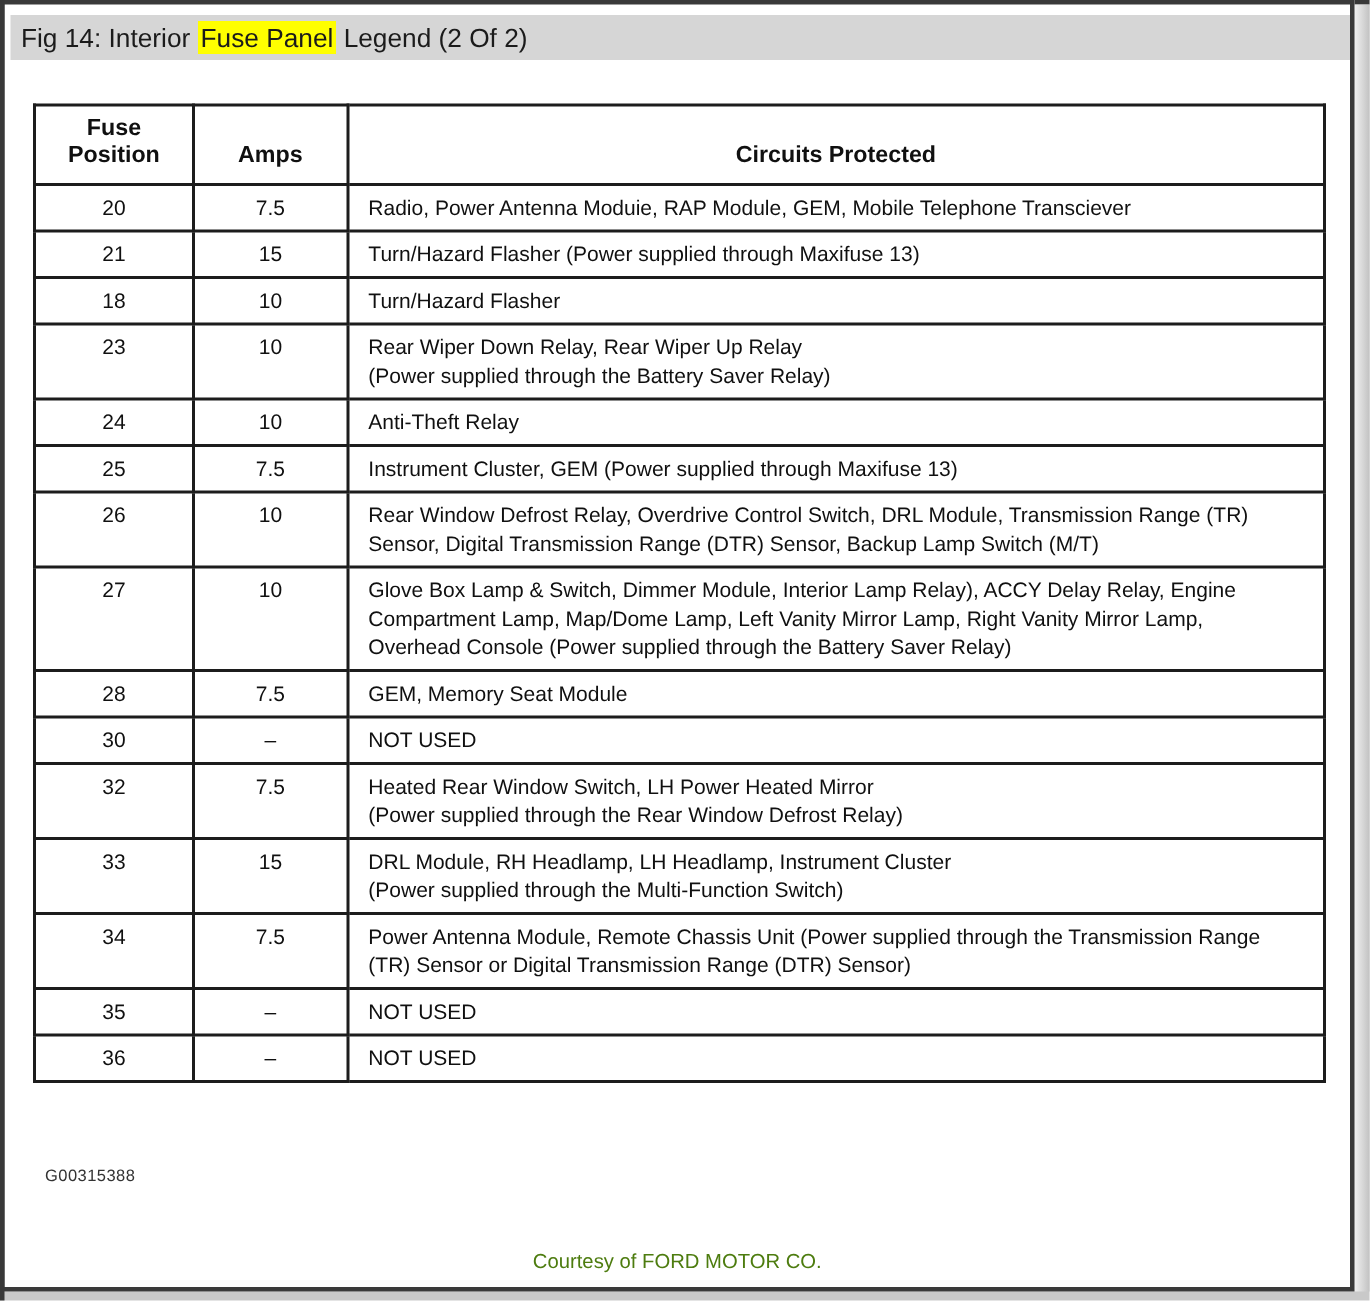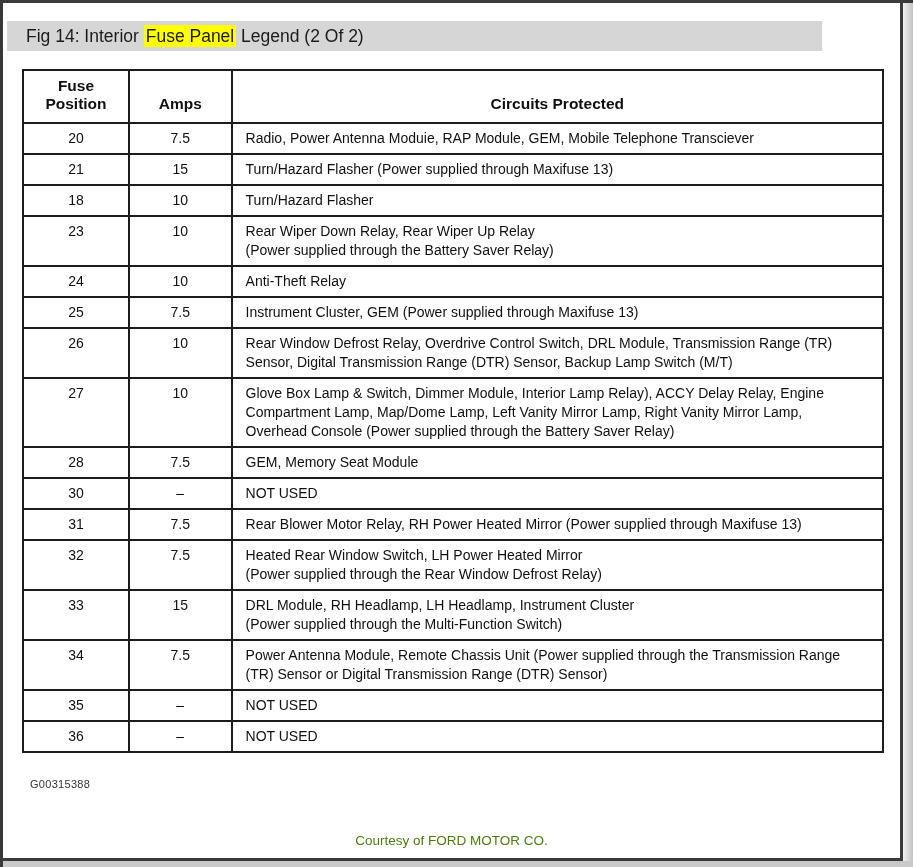--- a/index.html
+++ b/index.html
@@ -35,25 +35,25 @@
   .page {
     position: absolute;
     left: 0; top: 0;
     width: 903px; height: 861px;
     box-sizing: border-box;
     background: #ffffff;
     border: 3px solid #3a3a3a;
   }
   .title-bar {
     position: absolute;
-    left: 4px; top: 18px;
-    width: 815px; height: 30px;
+    left: 4px; top: 7px;
+    width: 893px; height: 30px;
     background: #d6d6d6;
     line-height: 30px;
-    padding-left: 19px;
+    padding-left: 7px;
     box-sizing: border-box;
     font-size: 17.5px;
     color: #1b1b1b;
     white-space: nowrap;
   }
   .title-highlight {
     background: #ffff00;
     padding: 1px 2px;
   }
   table.fuse-table {
@@ -177,25 +177,20 @@
           <td class="col-pos">28</td>
           <td class="col-amps">7.5</td>
           <td class="col-circuits">GEM, Memory Seat Module</td>
         </tr>
         <tr>
           <td class="col-pos">30</td>
           <td class="col-amps">–</td>
           <td class="col-circuits">NOT USED</td>
         </tr>
         <tr>
-          <td class="col-pos">31</td>
-          <td class="col-amps">7.5</td>
-          <td class="col-circuits">Rear Blower Motor Relay, RH Power Heated Mirror (Power supplied through Maxifuse 13)</td>
-        </tr>
-        <tr>
           <td class="col-pos">32</td>
           <td class="col-amps">7.5</td>
           <td class="col-circuits">Heated Rear Window Switch, LH Power Heated Mirror
 (Power supplied through the Rear Window Defrost Relay)</td>
         </tr>
         <tr>
           <td class="col-pos">33</td>
           <td class="col-amps">15</td>
           <td class="col-circuits">DRL Module, RH Headlamp, LH Headlamp, Instrument Cluster
 (Power supplied through the Multi-Function Switch)</td>

